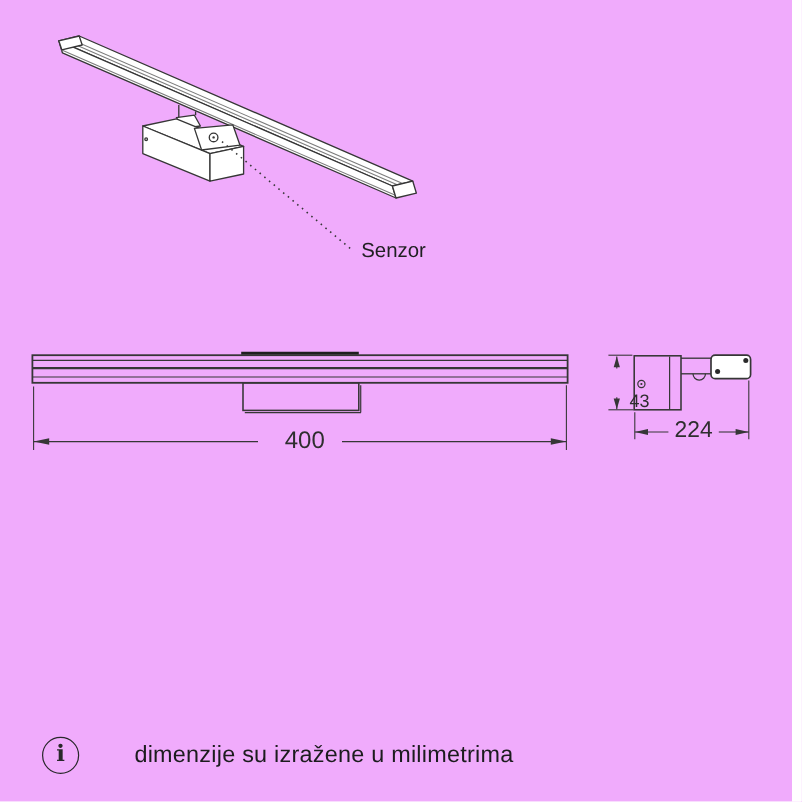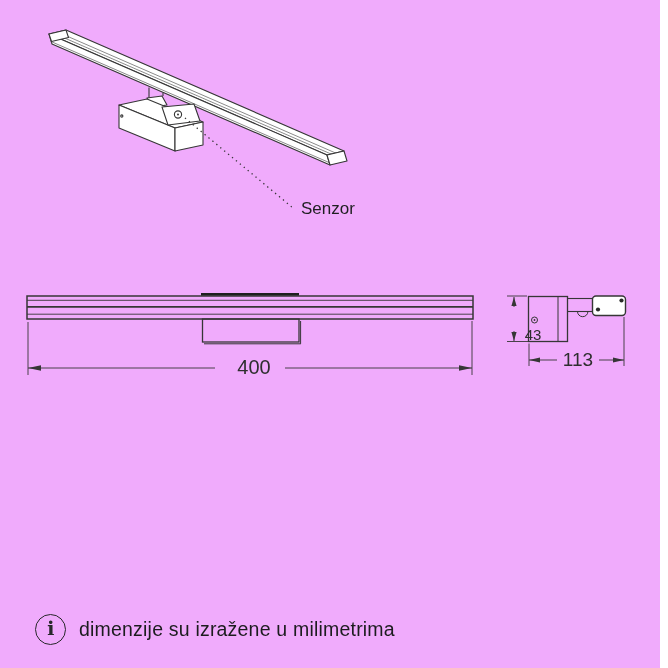--- a/index.html
+++ b/index.html
@@ -16,21 +16,21 @@
   .dim-127{left:578px;top:360px;font-size:19px;}
   .footer{
     position:absolute;left:35px;top:614px;display:flex;align-items:center;gap:13px;
   }
   .info-icon{
     width:31px;height:31px;border:1.9px solid #28282a;border-radius:50%;
     display:flex;align-items:center;justify-content:center;box-sizing:border-box;
     color:#28282a;flex:0 0 auto;
   }
   .info-icon i{font-style:normal;font-family:"DejaVu Sans",sans-serif;font-size:19px;line-height:1;margin-top:-2px;}
-  .note{font-size:19.5px;font-weight:500;letter-spacing:.2px;color:#1c1c1e;}
+  .note{font-size:19.5px;font-weight:500;letter-spacing:.2px;color:#1c1c1e;margin-left:33px;}
 </style>
 </head>
 <body>
 
 <div class="stage">
 
   <svg width="668" height="668" viewBox="0 0 668 668">
 
     <g stroke="#363636" fill="none" stroke-width="1.1" stroke-linejoin="round">
 
@@ -102,21 +102,21 @@
         <line x1="599" y1="360" x2="624" y2="360"></line>
         <polygon points="529,360 540,357.4 540,362.6" fill="#363636" stroke="none"></polygon>
         <polygon points="624,360 613,357.4 613,362.6" fill="#363636" stroke="none"></polygon>
       </g>
     </g>
   </svg>
 
   <span class="label senzor">Senzor</span>
   <span class="label dim dim-400">400</span>
   <span class="label dim dim-43">43</span>
-  <span class="label dim dim-127">113</span>
+  <span class="label dim dim-127">224</span>
 
   <div class="footer">
     <span class="info-icon">
         <i>ℹ</i>
       </span>
     <span class="note">dimenzije su izražene u milimetrima</span>
   </div>
 
 </div>
 

